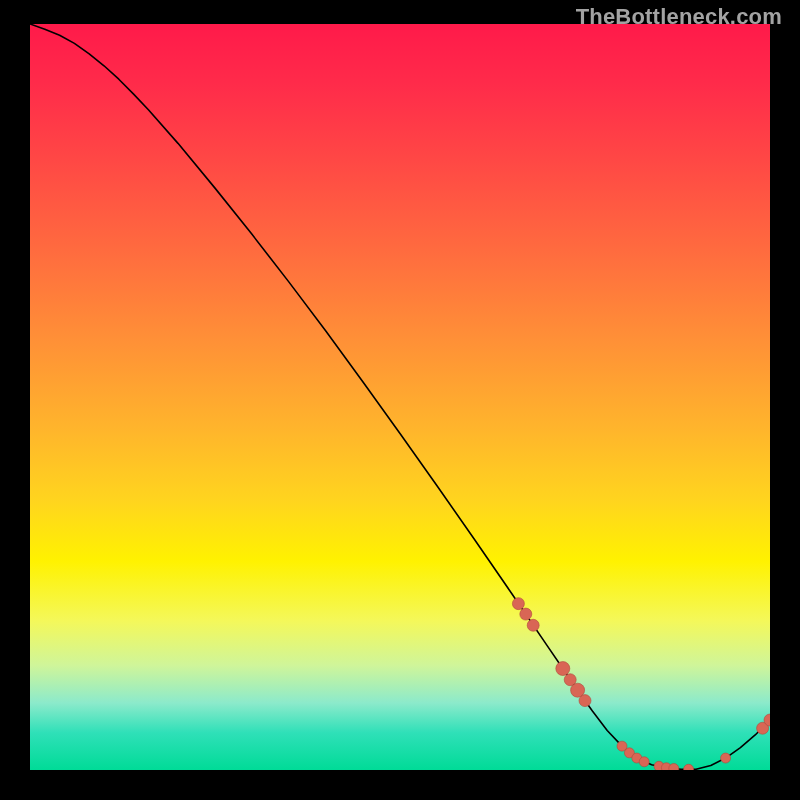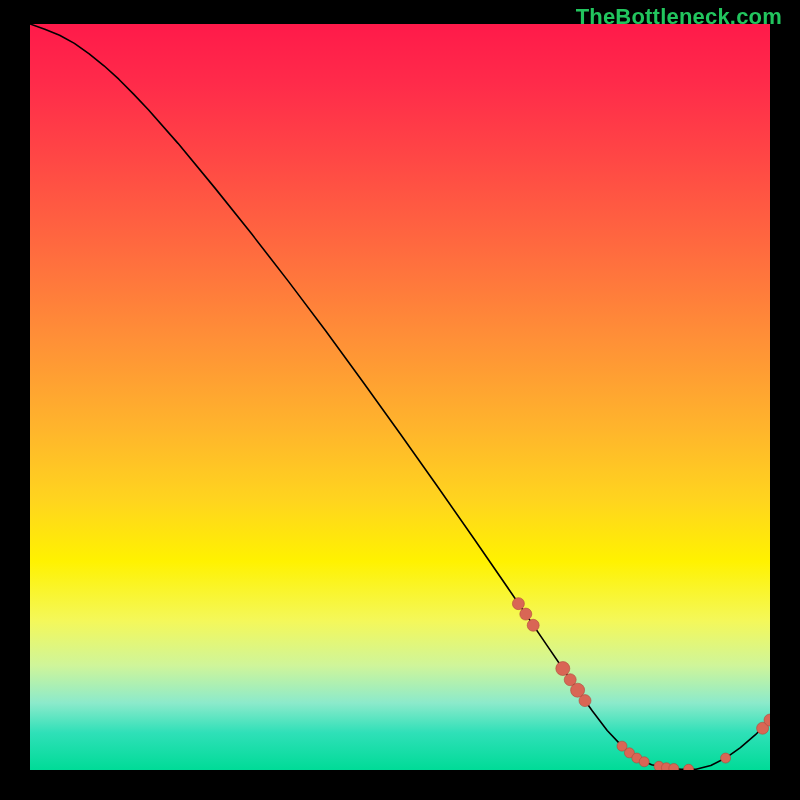--- a/index.html
+++ b/index.html
@@ -10,21 +10,21 @@
     background: #000;
     position: relative;
   }
   .watermark {
     position: absolute;
     top: 4px;
     right: 18px;
     font-family: Arial, Helvetica, sans-serif;
     font-size: 22px;
     font-weight: bold;
-    color: #22c55e;
+    color: #a3a3a3;
     letter-spacing: 0.2px;
   }
   .plot-area {
     position: absolute;
     left: 30px;
     top: 24px;
     width: 740px;
     height: 746px;
   }
   .gradient-bg {

